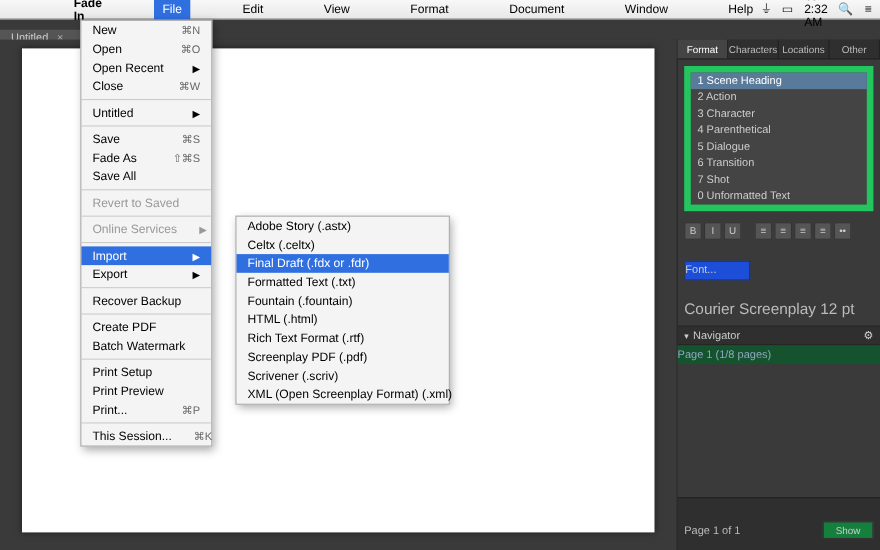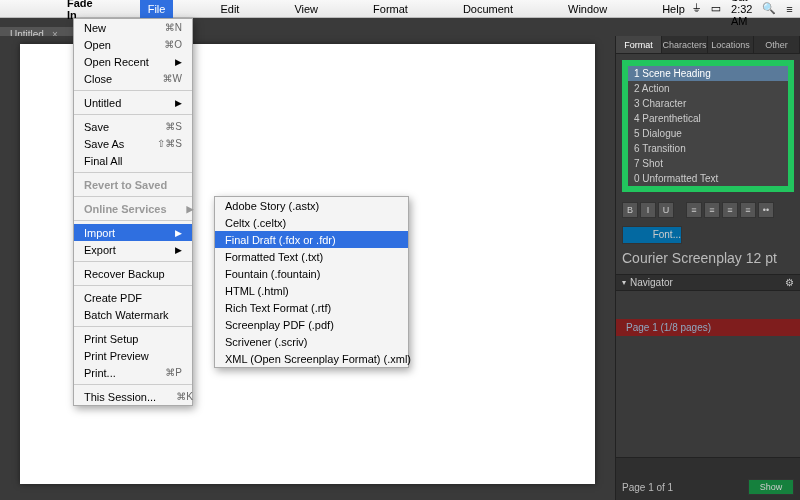--- a/index.html
+++ b/index.html
@@ -28,38 +28,38 @@
 
 .right-panel { width: 185px; background: #3a3a3a; border-left: 1px solid #222; display: flex; flex-direction: column; }
 .panel-tabs { display: flex; background: #2f2f2f; border-bottom: 1px solid #222; height: 18px; }
 .ptab { flex: 1; font-size: 9px; color: #bbb; text-align: center; line-height: 18px; cursor: default; border-right: 1px solid #222; }
 .ptab.active { background: #444; color: #fff; }
 .format-list { background: #444; margin: 6px; border: 6px solid #22c55e; }
 .format-row { font-size: 10px; color: #ccc; padding: 2px 6px; cursor: default; }
 .format-row.active { background: #5a7a9a; color: #fff; }
 .toolbar-row { display: flex; gap: 2px; padding: 4px 6px; }
 .tbtn { width: 16px; height: 16px; background: #555; border: 1px solid #333; font-size: 9px; color: #ccc; text-align: center; line-height: 14px; cursor: default; }
-.font-btn { margin: 4px 6px; width: 60px; height: 18px; background: #0369a1; border: 1px solid #333; color: #ccc; font-size: 10px; text-align: right; line-height: 16px; cursor: default; }
+.font-btn { margin: 15px 6px; width: 60px; height: 18px; background: #1d4ed8; border: 1px solid #333; color: #ccc; font-size: 10px; text-align: left; line-height: 16px; cursor: default; }
 .font-label { font-size: 14px; color: #bbb; padding: 2px 6px 8px; }
 
 
 .navigator { border-top: 1px solid #222; }
 .nav-header { background: #2f2f2f; display: flex; align-items: center; padding: 2px 6px; font-size: 10px; color: #ccc; border-bottom: 1px solid #222; }
 .nav-header .tri { margin-right: 4px; font-size: 8px; }
 .nav-header .gear { margin-left: auto; font-size: 10px; }
 .nav-body { background: #3a3a3a; height: 138px; }
-.nav-page { background: #7f1d1d; color: #8fa8c0; font-size: 10px; padding: 3px 10px; margin-top: 28px; }
+.nav-page { background: #14532d; color: #8fa8c0; font-size: 10px; padding: 3px 0; }
 .nav-footer { background: #2f2f2f; display: flex; align-items: center; padding: 21px 6px; font-size: 10px; color: #bbb; border-top: 1px solid #222; }
 .show-btn { margin-left: auto; width: 46px; height: 16px; background: #15803d; border: 1px solid #333; color: #ccc; font-size: 9px; text-align: center; line-height: 14px; cursor: default; }
 
 
 .dropdown { position: absolute; background: #f4f4f4; border: 1px solid #aaa; box-shadow: 2px 3px 8px rgba(0,0,0,.35); font-size: 11px; color: #000; z-index: 100; }
 .dropdown .row { display: flex; align-items: center; padding: 2px 10px; height: 17px; cursor: default; }
 .dropdown .row.selected { background: #2f6fe0; color: #fff; }
-.dropdown .row.disabled { color: #999; font-weight: bold; }
+.dropdown .row.disabled { color: #999; }
 .dropdown .sep { height: 1px; background: #ccc; margin: 3px 0; }
 .dropdown .label { flex: 1; white-space: nowrap; }
 .dropdown .shortcut { color: #666; font-size: 10px; margin-left: 20px; }
 .dropdown .arrow { font-size: 9px; margin-left: 20px; }
 
 .file-menu { top: 18px; left: 73px; width: 120px; }
 .import-menu { top: 196px; left: 182px; width: 195px; margin-left: 32px; }
 </style>
 </head>
 <body>
@@ -165,25 +165,25 @@
     <div class="row">
       <span class="label">Untitled</span>
       <span class="arrow">▶</span>
     </div>
     <div class="sep"></div>
     <div class="row">
       <span class="label">Save</span>
       <span class="shortcut">⌘S</span>
     </div>
     <div class="row">
-      <span class="label">Save As</span>
+      <span class="label">Fade As</span>
       <span class="shortcut">⇧⌘S</span>
     </div>
     <div class="row">
-      <span class="label">Final All</span>
+      <span class="label">Save All</span>
     </div>
     <div class="sep"></div>
     <div class="row disabled">
       <span class="label">Revert to Saved</span>
     </div>
     <div class="sep"></div>
     <div class="row disabled">
       <span class="label">Online Services</span>
       <span class="arrow">▶</span>
     </div>

